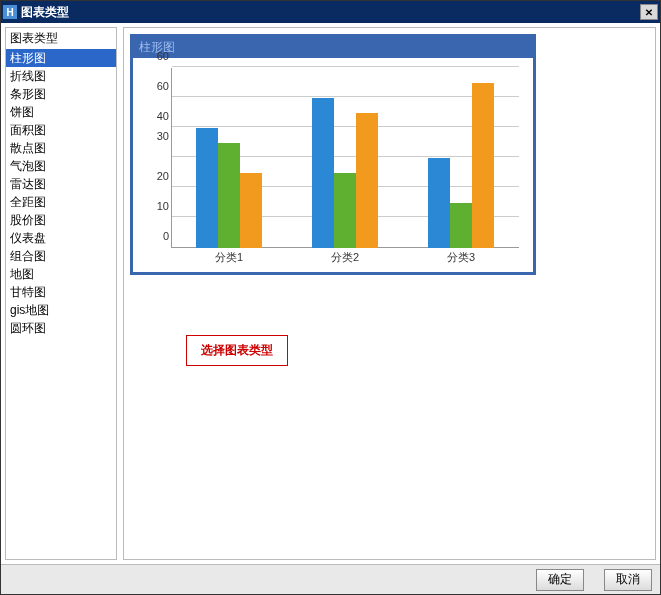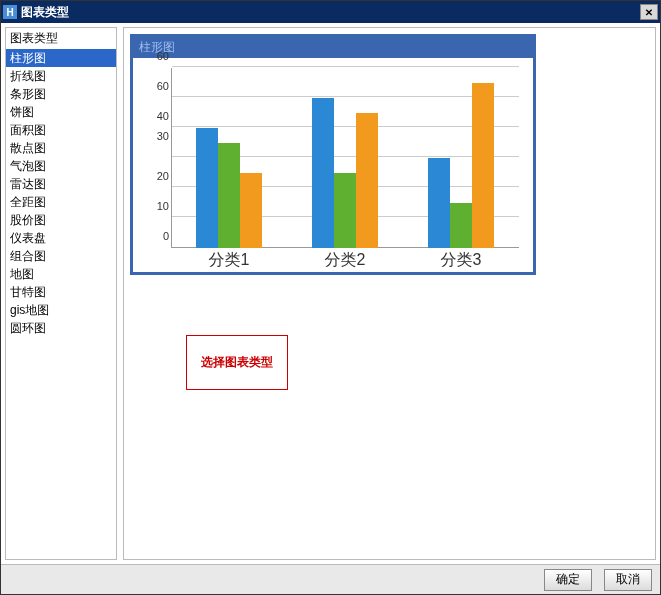--- a/index.html
+++ b/index.html
@@ -24,23 +24,23 @@
     .y-tick { position: absolute; right: 2px; font-size: 11px; transform: translateY(-50%); color: #333; padding-left: 32px; }
     .grid { position: absolute; left: 28px; right: 4px; top: 0; bottom: 20px; border-left: 1px solid #999; border-bottom: 1px solid #999; }
     .grid-line { position: absolute; left: 0; right: 0; height: 0; border-top: 1px solid #ccc; }
     .bars { position: absolute; left: 28px; right: 4px; top: 0; bottom: 20px; display: flex; justify-content: space-around; align-items: flex-end; }
     .bar-group { display: flex; align-items: flex-end; gap: 0; }
     .bar { width: 22px; }
     .bar.s0 { background: #2a88d4; }
     .bar.s1 { background: #5fb030; }
     .bar.s2 { background: #f29a1e; }
     .x-labels { position: absolute; left: 28px; right: 4px; bottom: 0; height: 18px; display: flex; justify-content: space-around; }
-    .x-label { font-size: 16px; color: #333; }
-    .callout { border: 1px solid #c00; padding: 18px 14px; color: #c00; font-weight: bold; margin-left: 56px; }
-    .footer { height: 30px; background: #e9e9e9; border-top: 1px solid #bbb; display: flex; justify-content: flex-end; align-items: center; padding: 0 8px; gap: 12px; }
+    .x-label { font-size: 11px; color: #333; }
+    .callout { border: 1px solid #c00; padding: 6px 14px; color: #c00; font-weight: bold; margin-left: 56px; }
+    .footer { height: 30px; background: #e9e9e9; border-top: 1px solid #bbb; display: flex; justify-content: flex-end; align-items: center; padding: 0 8px; gap: 20px; }
     .btn { min-width: 48px; height: 22px; border: 1px solid #888; background: linear-gradient(#fff,#dcdcdc); font-size: 12px; cursor: pointer; padding: 0 8px; }
   </style>
 </head>
 <body>
 
 <div class="window">
   <div class="titlebar">
     <span class="title-icon">H</span>
     <span class="title-text">图表类型</span>
     <span class="close-btn">✕</span>

